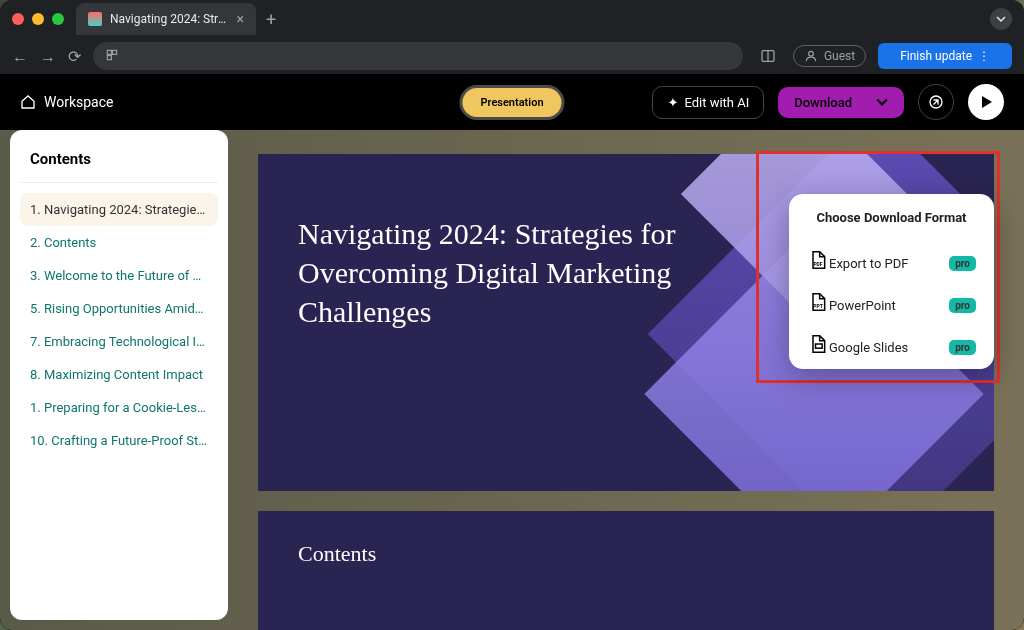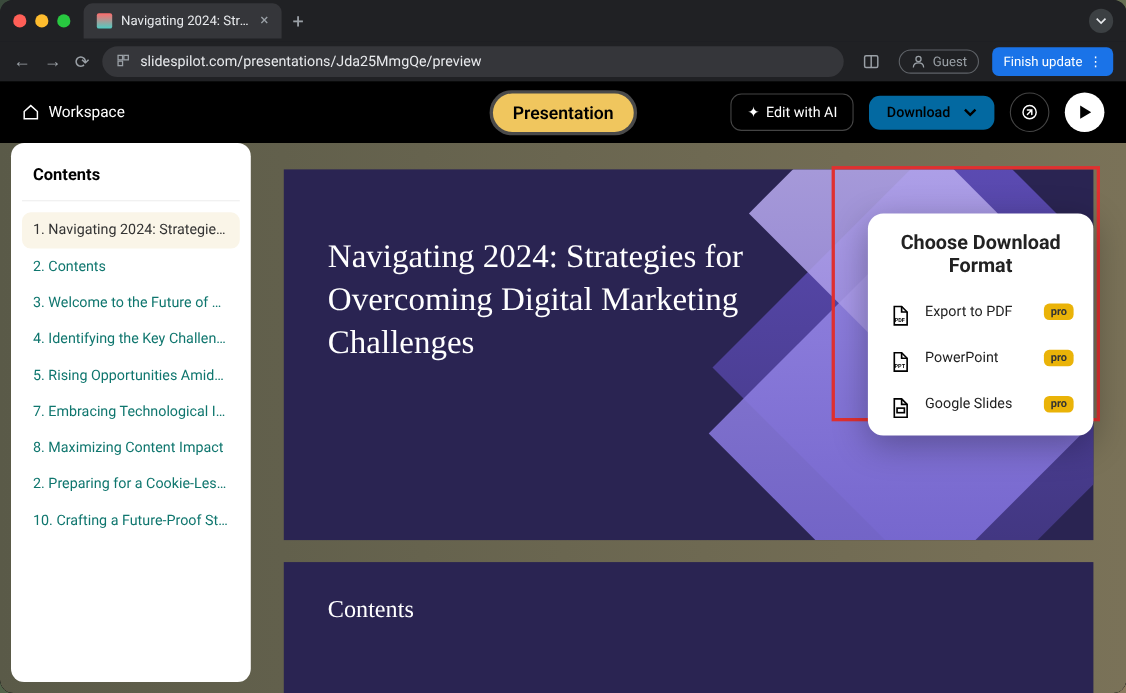--- a/index.html
+++ b/index.html
@@ -20,33 +20,33 @@
   .tab-close { color: #9aa0a6; font-size: 14px; cursor: pointer; }
   .newtab { color: #9aa0a6; font-size: 18px; margin-left: 10px; cursor: pointer; }
   .win-min { margin-left: auto; width: 22px; height: 22px; border-radius: 50%; background: #3c4043; color: #e8eaed; display:flex; align-items:center; justify-content:center; font-size:12px; }
 
   .addrbar { height: 36px; background: #202124; display: flex; align-items: center; padding: 0 12px; gap: 12px; }
   .navbtn { color: #9aa0a6; font-size: 16px; cursor: pointer; }
   .url { flex: 1; background: #35363a; border-radius: 18px; height: 28px; display: flex; align-items: center; padding: 0 12px; color: #e8eaed; font-size: 13px; gap: 8px; }
   .url-icon { color: #9aa0a6; font-size: 12px; }
   .ext { width: 26px; height: 26px; border-radius: 4px; display:flex; align-items:center; justify-content:center; color:#9aa0a6; cursor:pointer; }
   .guest { display:flex; align-items:center; gap:6px; color:#9aa0a6; font-size:12px; border:1px solid #5f6368; padding:3px 10px; border-radius:14px;text-align:right; }
-  .finish { background:#1a73e8; color:#fff; font-size:12px; padding:6px 10px; border-radius:6px; display:flex; align-items:center; gap:6px; }
+  .finish { background:#1a73e8; color:#fff; font-size:12px; padding:6px 22px; border-radius:6px; display:flex; align-items:center; gap:6px; }
 
   
   .app { flex: 1; display: flex; flex-direction: column; background: #000; position: relative; border-radius: 0 0 12px 12px; overflow:hidden;}
   .appbar { height: 56px; background: #000; display: flex; align-items: center; padding: 0 20px; gap: 14px; }
   .workspace { color: #fff; font-size: 14px; display: flex; align-items: center; gap: 8px; }
   .home-icon { width:16px; height:16px; }
   .toggle { background: #4a4a4a; border-radius: 20px; display: flex; padding: 3px; margin-left: auto; margin-right: auto; position: absolute; left: 50%; transform: translateX(-50%); }
-  .toggle-btn { padding: 8px 18px; border-radius: 18px; font-size: 16px; font-weight: 600; cursor: pointer; }
+  .toggle-btn { padding: 8px 18px; border-radius: 18px; font-size: 11px; font-weight: 600; cursor: pointer; }
   .toggle-btn.active { background: #f0c65e; color: #000; }
   .toggle-btn.inactive { color: #aaa; }
   .editai { border: 1px solid #444; color: #fff; padding: 8px 14px; border-radius: 10px; font-size: 13px; display:flex; align-items:center; gap:6px; margin-left:auto; }
-  .download-btn { background: #0369a1; color: #000; padding: 8px 16px; border-radius: 10px; font-size: 13px; font-weight: 500; display: flex; align-items: center; gap: 12px; cursor: pointer; }
+  .download-btn { background: #a21caf; color: #000; padding: 8px 16px; border-radius: 10px; font-size: 13px; font-weight: 500; display: flex; align-items: center; gap: 24px; cursor: pointer; }
   .circ-btn { width: 36px; height: 36px; border-radius: 50%; border: 1px solid #444; display:flex; align-items:center; justify-content:center; color:#fff; cursor:pointer;}
   .play-btn { width:36px; height:36px; border-radius:50%; background:#fff; display:flex; align-items:center; justify-content:center; }
   .play-tri { width:0; height:0; border-left:10px solid #000; border-top:6px solid transparent; border-bottom:6px solid transparent; margin-left:2px;}
 
   .body-area { flex:1; display:flex; background: linear-gradient(to right, #5a5a48 0%, #7a7258 100%); overflow:hidden; }
 
   .sidebar { width: 218px; background: #fff; border-radius: 12px; margin: 0 0 10px 10px; padding: 20px 10px; display:flex; flex-direction:column; overflow:hidden;}
   .contents-h { font-size: 15px; font-weight: 700; color: #000; padding: 0 10px 14px 10px; border-bottom: 1px solid #eee; margin-bottom:10px;}
   .toc-item { font-size: 13px; color: #0f766e; padding: 9px 10px; border-radius: 8px; white-space: nowrap; overflow: hidden; text-overflow: ellipsis; cursor: pointer; }
   .toc-item.active { background: #faf5e8; color: #333; }
@@ -60,25 +60,25 @@
   .slide-meta { margin-top: auto; font-size: 12px; color: #ddd; line-height:1.5;}
   .slide2 .slide-content { padding: 30px 40px; }
   .slide2-title { font-size: 22px; font-family: Georgia, serif; }
   .geo { position:absolute; right:0; top:0; bottom:0; width:55%; }
   .geo::before { content:""; position:absolute; right:-40px; top:20px; width:320px; height:320px; background: linear-gradient(135deg, #5e4db8 0%, #3d3378 100%); transform: rotate(45deg); }
   .geo::after { content:""; position:absolute; right:60px; top:120px; width:240px; height:240px; background: linear-gradient(135deg, #9b8ce8 0%, #7868d8 100%); transform: rotate(45deg); opacity:0.85;}
   .geo2 { position:absolute; right:120px; top:-40px; width:160px; height:160px; background: linear-gradient(135deg, #c4b8f5 0%, #a898e8 100%); transform: rotate(45deg); z-index:1; opacity:0.85;}
 
   
   .dropdown { position: absolute; top: 120px; right: 30px; background: #fff; border-radius: 14px; box-shadow: 0 8px 32px rgba(0,0,0,0.3); width: 205px; padding: 16px 10px 4px 10px; z-index: 10; }
-  .dd-title { font-size: 18px; font-weight: 700; color: #222; text-align: center; margin-bottom: 14px; }
-  .dd-item { display: flex; align-items: flex-start; gap: 12px; padding: 10px 8px; border-radius: 8px; cursor: pointer; }
+  .dd-title { font-size: 13px; font-weight: 700; color: #222; text-align: center; margin-bottom: 14px; }
+  .dd-item { display: flex; align-items: flex-end; gap: 0; padding: 10px 8px; border-radius: 8px; cursor: pointer; }
   .dd-icon { width: 22px; height: 22px; display:flex; align-items:center; justify-content:center; }
   .dd-label { font-size: 13px; color: #222; flex: 1; }
-  .pro { background: #eab308; color: #333; font-size: 10px; font-weight: 700; padding: 2px 6px; border-radius: 5px; }
+  .pro { background: #14b8a6; color: #333; font-size: 10px; font-weight: 700; padding: 2px 6px; border-radius: 5px; }
 
   .highlight-box { position: absolute; border: 3px solid #e03030; z-index: 9; pointer-events:none; top:77px; left:756px; width:244px; height:232px; }
 </style>
 </head>
 <body>
 
 <div class="browser-window">
 
   <div class="titlebar">
     <div class="traffic-lights">
@@ -106,21 +106,20 @@
     <span class="navbtn">→</span>
     <span class="navbtn">⟳</span>
     <div class="url">
       <span class="url-icon">
         <svg width="14" height="14" viewBox="0 0 24 24" fill="none" stroke="#9aa0a6" stroke-width="2">
             <rect x="4" y="4" width="7" height="7"></rect>
             <rect x="13" y="4" width="7" height="7"></rect>
             <rect x="4" y="13" width="7" height="7"></rect>
           </svg>
       </span>
-      <span>slidespilot.com/presentations/Jda25MmgQe/preview</span>
     </div>
     <div class="ext">
       <svg width="16" height="16" viewBox="0 0 24 24" fill="none" stroke="#9aa0a6" stroke-width="2">
           <rect x="3" y="4" width="18" height="16" rx="2"></rect>
           <line x1="12" y1="4" x2="12" y2="20"></line>
         </svg>
     </div>
     <div class="guest">
       <svg width="14" height="14" viewBox="0 0 24 24" fill="none" stroke="#9aa0a6" stroke-width="2">
           <circle cx="12" cy="8" r="4"></circle>
@@ -165,25 +164,24 @@
         <div class="play-tri"></div>
       </div>
     </div>
 
     <div class="body-area">
       <div class="sidebar">
         <div class="contents-h">Contents</div>
         <div class="toc-item active">1. Navigating 2024: Strategies fo...</div>
         <div class="toc-item">2. Contents</div>
         <div class="toc-item">3. Welcome to the Future of Digi...</div>
-        <div class="toc-item">4. Identifying the Key Challenges</div>
         <div class="toc-item">5. Rising Opportunities Amidst ...</div>
         <div class="toc-item">7. Embracing Technological Inn...</div>
         <div class="toc-item">8. Maximizing Content Impact</div>
-        <div class="toc-item">2. Preparing for a Cookie-Less ...</div>
+        <div class="toc-item">1. Preparing for a Cookie-Less ...</div>
         <div class="toc-item">10. Crafting a Future-Proof Strat...</div>
       </div>
 
       <div class="slides">
         <div class="slide slide1">
           <div class="geo"></div>
           <div class="geo2"></div>
           <div class="slide-content">
             <div class="slide-title">Navigating 2024: Strategies for Overcoming Digital Marketing Challenges</div>
           </div>

